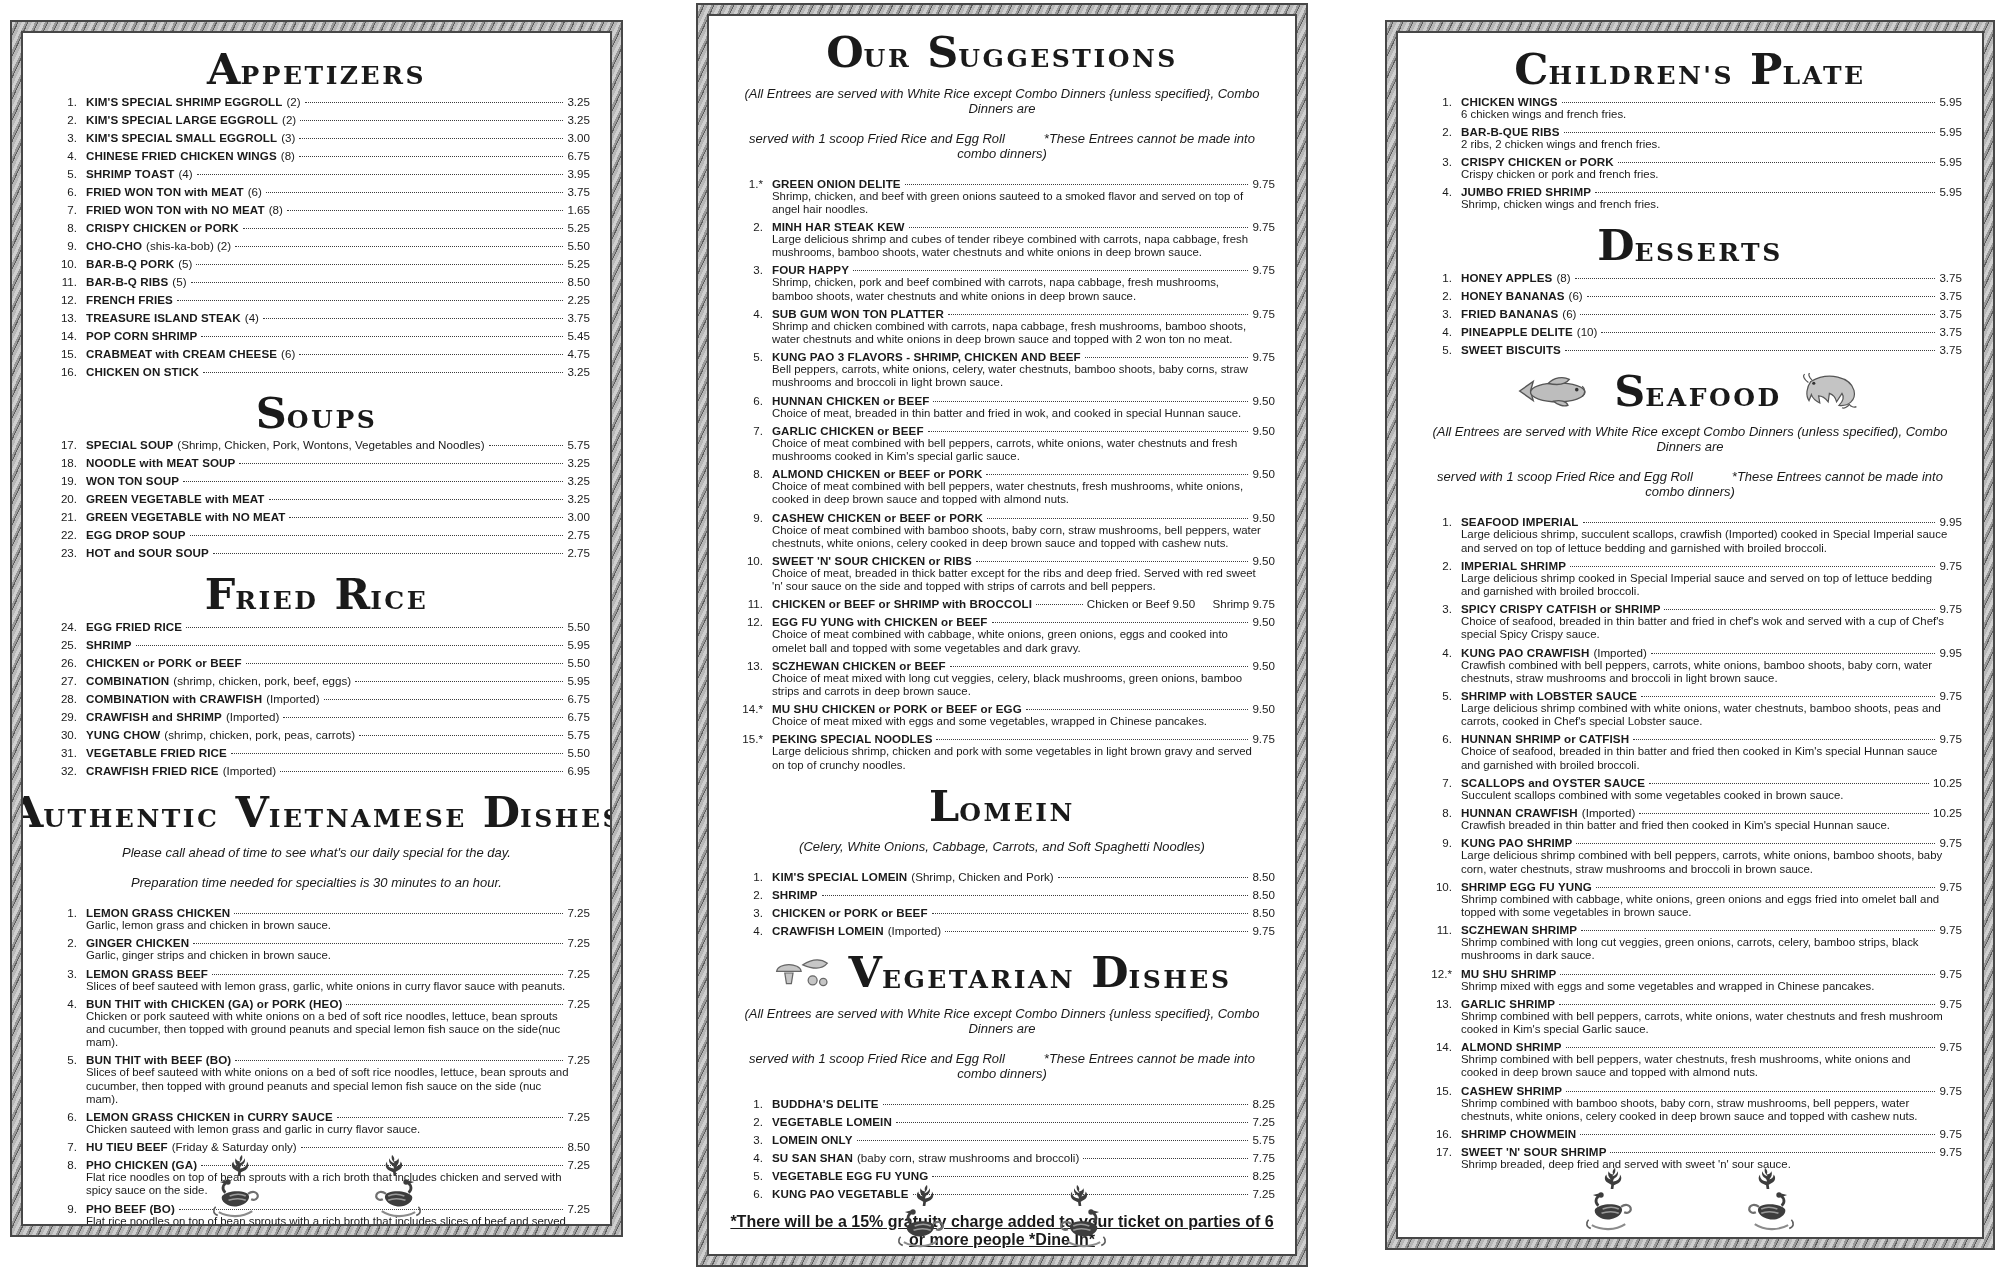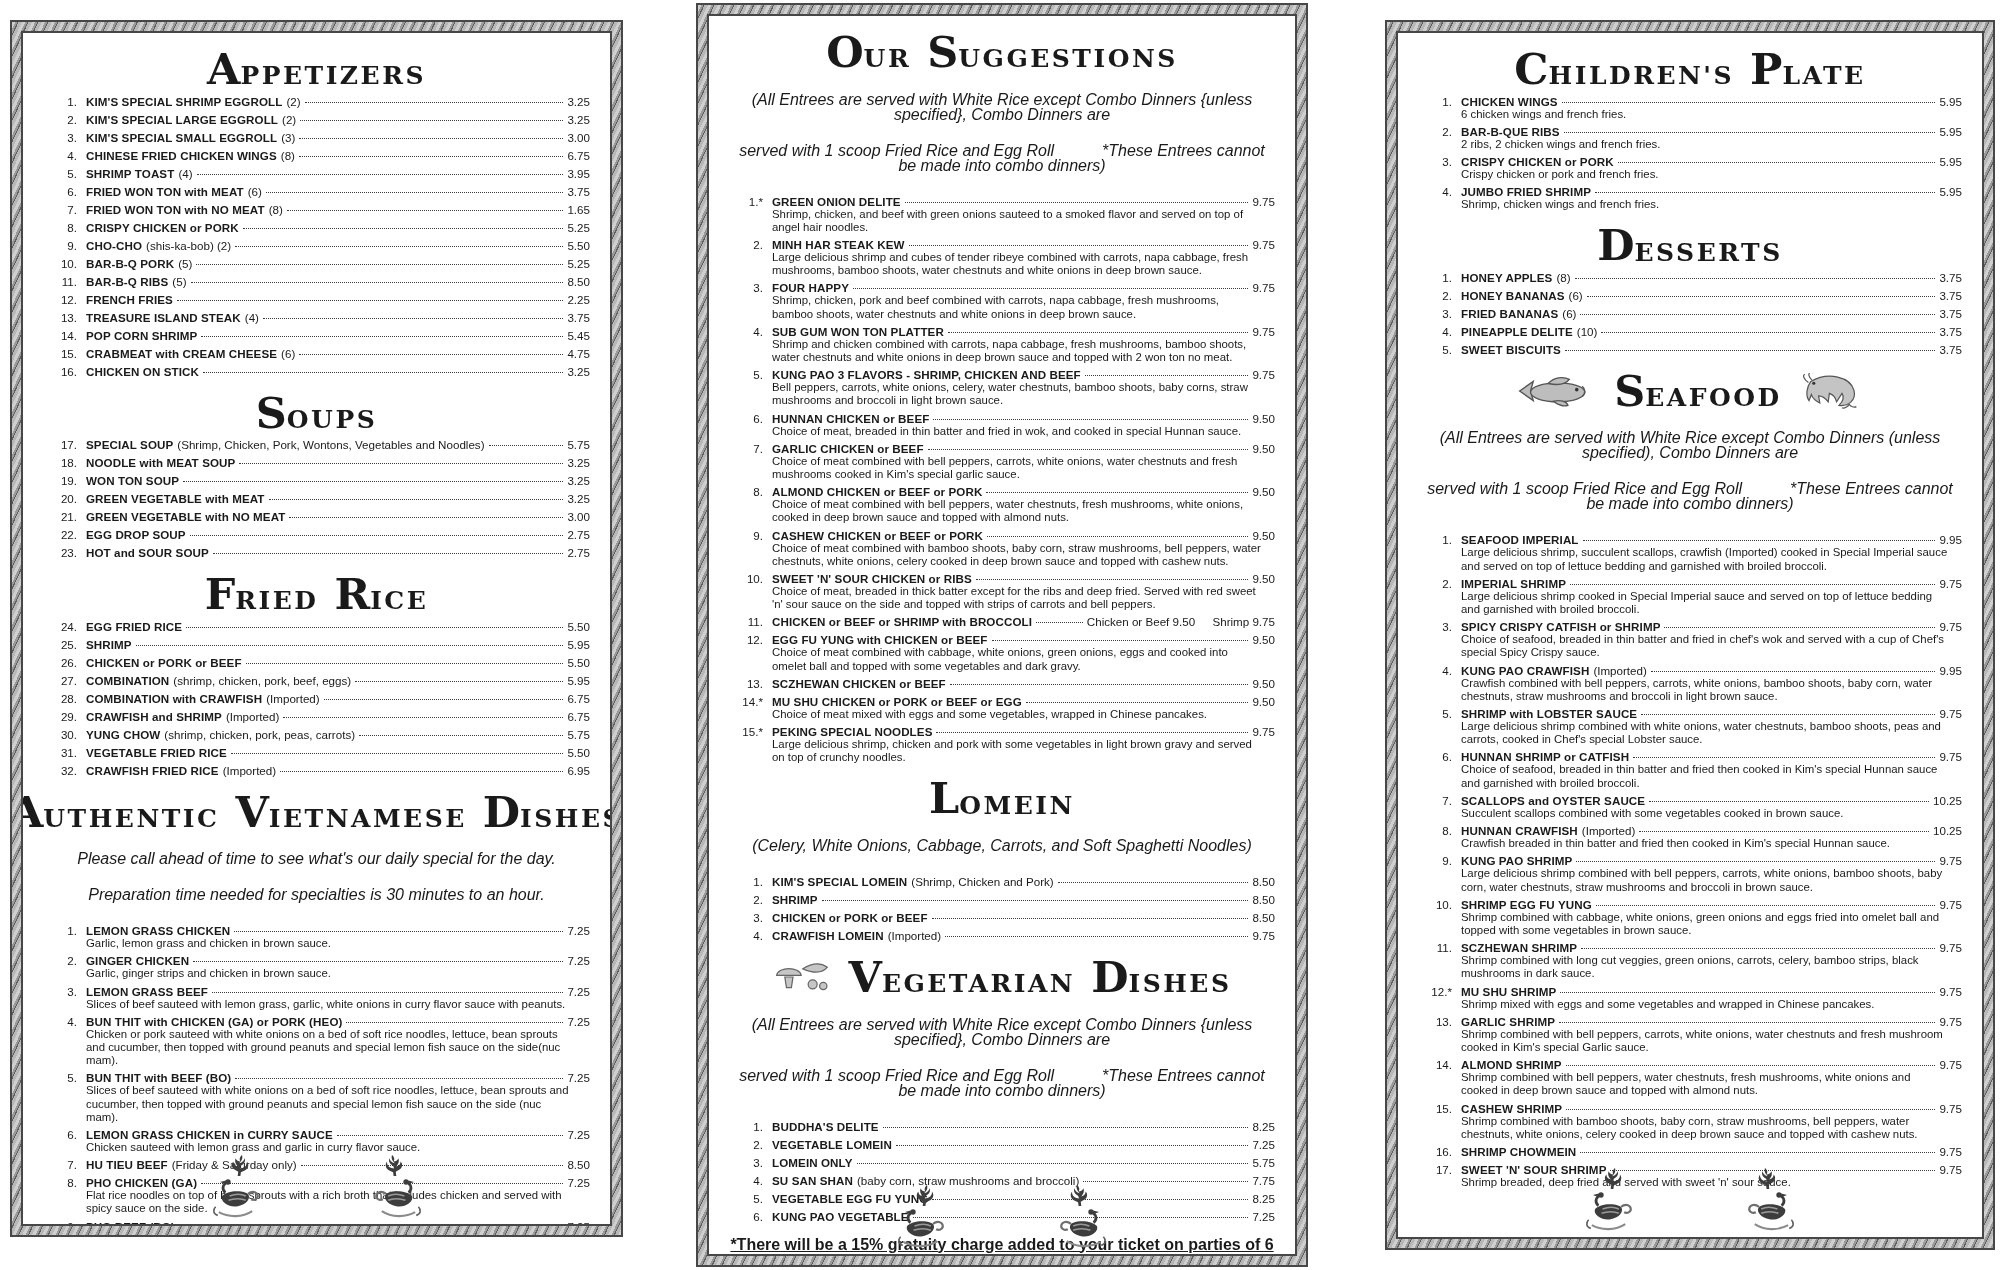--- a/index.html
+++ b/index.html
@@ -13,21 +13,21 @@
   #panel-2 { left: 1385px; top: 20px; width: 610px; height: 1230px; }
   .panel-inner { width: 100%; height: 100%; background: #fff; border: 2px solid #474747;
                  padding: 12px 20px 10px; position: relative; overflow: hidden; }
   .title-row { display: flex; justify-content: center; align-items: center; gap: 18px; margin: 6px 0 4px; }
   .sec:not(:first-child) .title-row { margin-top: 16px; }
   .sec-title { display: flex; justify-content: center; align-items: flex-end; gap: 16px;
                font-family: "DejaVu Serif", serif; font-weight: bold; line-height: 0.85; white-space: nowrap; }
   .tw { display: inline-flex; align-items: flex-end; }
   .cap { font-size: 43px; }
   .rest { font-size: 25px; letter-spacing: 2.5px; padding-bottom: 1px; }
-  .sub { text-align: center; font-style: italic; font-size: 16px; line-height: 15px; margin: 21px 0; }
+  .sub { text-align: center; font-style: italic; font-size: 13px; line-height: 15px; margin: 15px 0; }
   .ilist { margin-top: 6px; }
   .item-row { display: flex; align-items: baseline; font-size: 11.6px; line-height: 15px; }
   .inum { flex: 0 0 34px; text-align: right; margin-right: 9px; white-space: nowrap; }
   .iname { font-weight: bold; white-space: nowrap; letter-spacing: 0.1px; }
   .inote { margin-left: 4px; white-space: nowrap; }
   .dots { flex: 1; margin: 0 4px; border-bottom: 1.8px dotted #3b3b3b; position: relative; top: -3px; min-width: 6px; }
   .iprice { white-space: nowrap; }
   .idesc { margin: -1px 14px 1px 43px; font-size: 11.4px; line-height: 13.2px; }
   .igroup { margin-bottom: 3px; }
   .gratuity { margin-top: 12px; text-align: center; font-weight: bold; font-size: 16px; text-decoration: underline; }
@@ -622,20 +622,21 @@
               </div>
               <div class="idesc">Choice of meat combined with cabbage, white onions, green onions, eggs and cooked into omelet ball and topped with some vegetables and dark gravy.</div>
             </div>
             <div class="igroup">
               <div class="item-row">
                 <span class="inum">13.</span>
                 <span class="iname">SCZHEWAN CHICKEN or BEEF</span>
                 <span class="dots"></span>
                 <span class="iprice">9.50</span>
               </div>
+              <div class="idesc">Choice of meat mixed with long cut veggies, celery, black mushrooms, green onions, bamboo strips and carrots in deep brown sauce.</div>
             </div>
             <div class="igroup">
               <div class="item-row">
                 <span class="inum">14.*</span>
                 <span class="iname">MU SHU CHICKEN or PORK or BEEF or EGG</span>
                 <span class="dots"></span>
                 <span class="iprice">9.50</span>
               </div>
               <div class="idesc">Choice of meat mixed with eggs and some vegetables, wrapped in Chinese pancakes.</div>
             </div>

